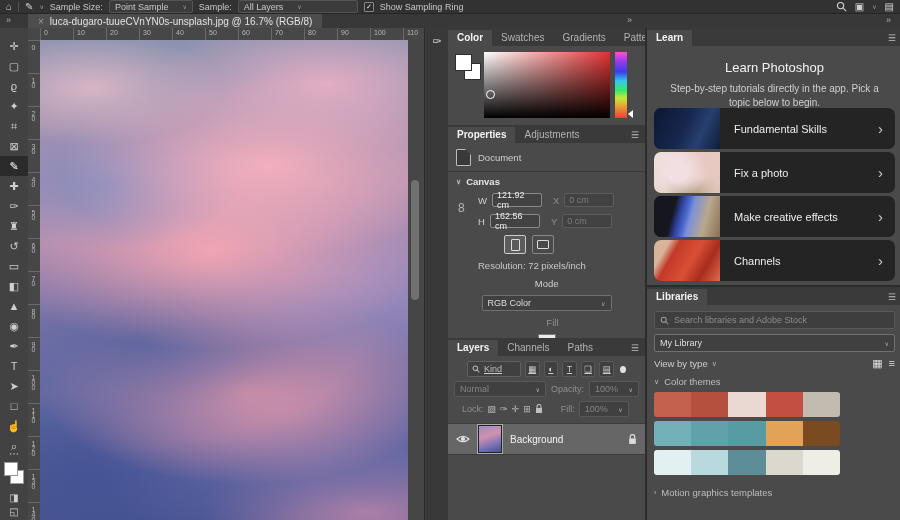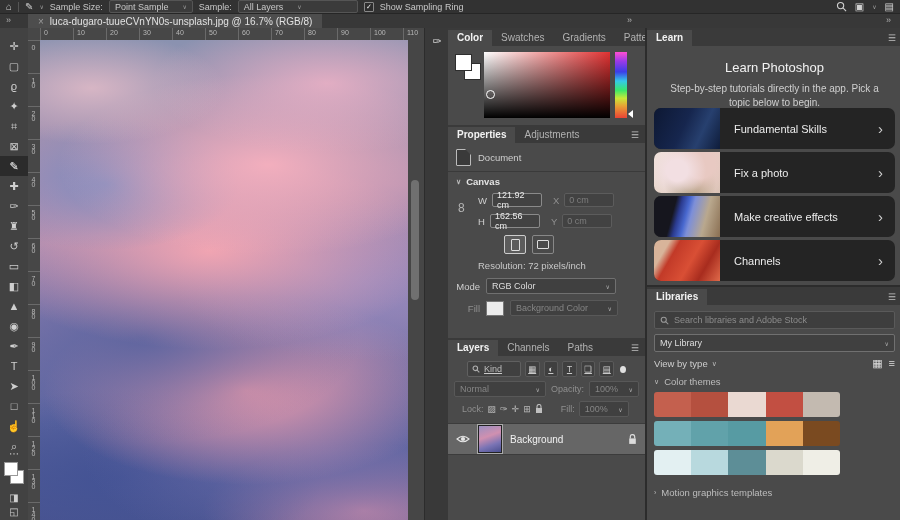--- a/index.html
+++ b/index.html
@@ -111,21 +111,21 @@
   .wh-row{margin:0 0 7px 22px;gap:5px;}
   .fld{width:50px;height:14px;background:#424242;border:1px solid #8a8a8a;border-radius:2px;
     font-size:9px;color:#eee;display:flex;align-items:center;padding:0 4px;box-sizing:border-box;}
   .fld.disabled{border-color:#5c5c5c;color:#7d7d7d;}
   .orient-row{margin:3px 0 6px 56px;gap:6px;}
   .orient{width:20px;height:17px;border:1px solid #888;border-radius:2px;display:flex;align-items:center;justify-content:center;}
   .orient.sel{background:#5c5c5c;border-color:#ccc;}
   .orient .pr{width:7px;height:10px;border:1px solid #ddd;border-radius:1px;}
   .orient .ls{width:10px;height:7px;border:1px solid #ddd;border-radius:1px;}
   .res-row{margin:2px 0 7px 30px;color:#c9c9c9;}
-  .mode-row{margin:0 8px 6px;gap:6px;}
+  .mode-row{margin:0 8px 6px;gap:6px;flex-direction:column;}
   .mode-row .lab{width:24px;text-align:right;}
   .fill-swatch{width:16px;height:13px;background:#ececec;border:1px solid #777;}
 
   
   .layers{position:absolute;left:0;top:310px;width:197px;height:182px;background:#4a4a4a;}
   .lrow{display:flex;align-items:center;font-size:9px;color:#c9c9c9;}
   .filter-row{margin:5px 19px 4px;gap:4px;text-decoration:underline;}
   .kind-box{display:flex;align-items:center;gap:4px;background:#404040;border:1px solid #606060;border-radius:2px;height:14px;padding:0 4px;width:52px;color:#bdbdbd;}
   .licon{width:15px;height:14px;background:#3f3f3f;border:1px solid #5a5a5a;border-radius:2px;
     display:flex;align-items:center;justify-content:center;font-size:8.5px;color:#cfcfcf;}

